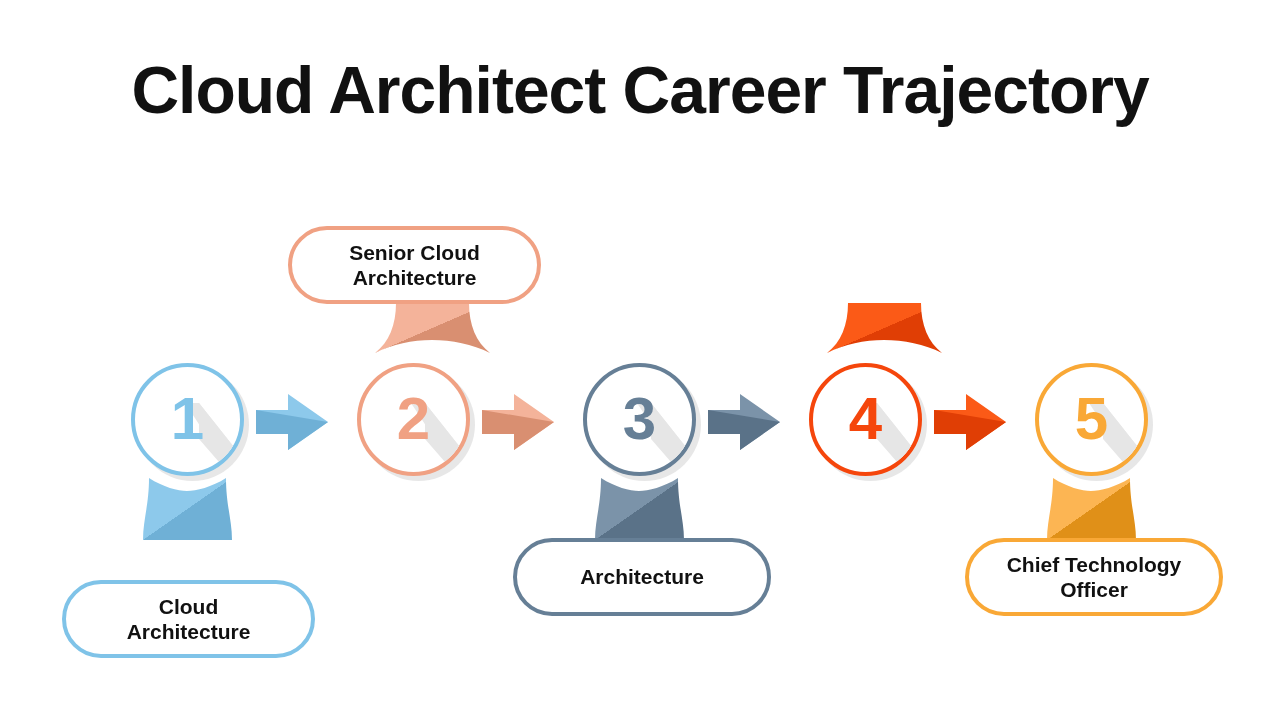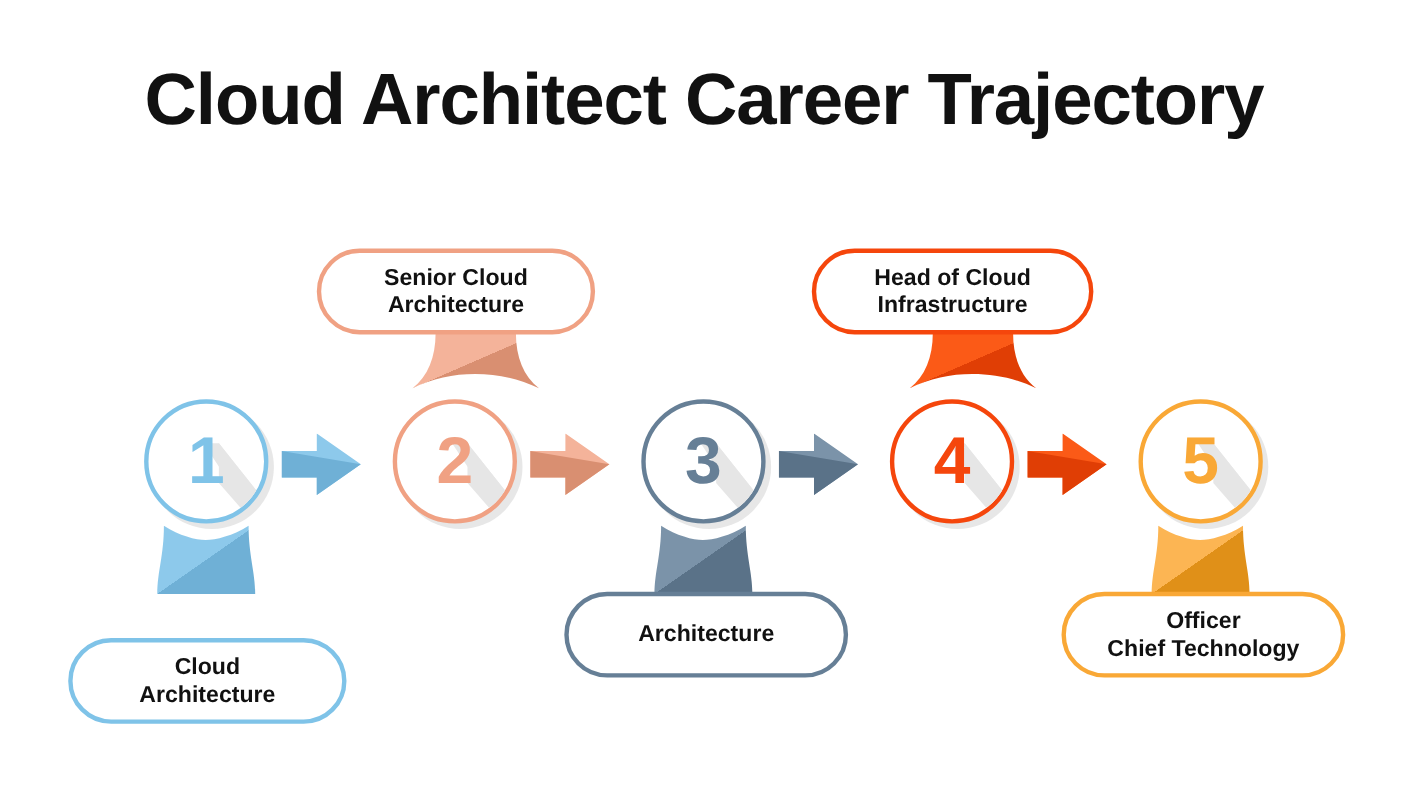--- a/index.html
+++ b/index.html
@@ -254,26 +254,20 @@
     <div class="circ-shadow" style="left:814px; top:368px;"></div>
 
     <div class="circle" style="left:809px; top:363px; border-color:#F5460C;">
       <svg width="105" height="105" style="position:absolute;top:0;left:0;z-index:2;">
         <path d="M50,36 L64,36 L118,104 L104,118 Z" fill="#E6E6E6"></path>
         <path d="M64,36 L64,72 L104,118 L118,104 Z" fill="#E6E6E6"></path>
       </svg>
       <div class="num" style="color:#F5460C;">4</div>
     </div>
 
-    <div class="pill" style="left:738px; top:226px; width:256px; height:78px; border-color:#F5460C;">
-      <div>
-        <div>Head of Cloud</div>
-        <div>Infrastructure</div>
-      </div>
-    </div>
   </div>
 
   <svg class="arrow" style="left:934px; top:394px;" width="76" height="60">
     <path d="M0,16 L32,16 L32,0 L72,28 L32,56 L32,40 L0,40 Z" fill="#FB5A17"></path>
     <path d="M0,40 L32,40 L32,56 L72,28 L0,16 Z" fill="#E03E05"></path>
   </svg>
 
   <div class="node">
     <svg width="1280" height="720" style="position:absolute;top:0;left:0;">
       <defs>
@@ -294,19 +288,19 @@
     <div class="circle" style="left:1035px; top:363px; border-color:#F9A836;">
       <svg width="105" height="105" style="position:absolute;top:0;left:0;z-index:2;">
         <path d="M50,36 L64,36 L118,104 L104,118 Z" fill="#E6E6E6"></path>
         <path d="M64,36 L64,72 L104,118 L118,104 Z" fill="#E6E6E6"></path>
       </svg>
       <div class="num" style="color:#F9A836;">5</div>
     </div>
 
     <div class="pill" style="left:965px; top:538px; width:258px; height:78px; border-color:#F9A836;">
       <div>
+        <div>Chief Technology</div>
         <div>Officer</div>
-        <div>Chief Technology</div>
       </div>
     </div>
   </div>
 
 </div>
 
 </body></html>

